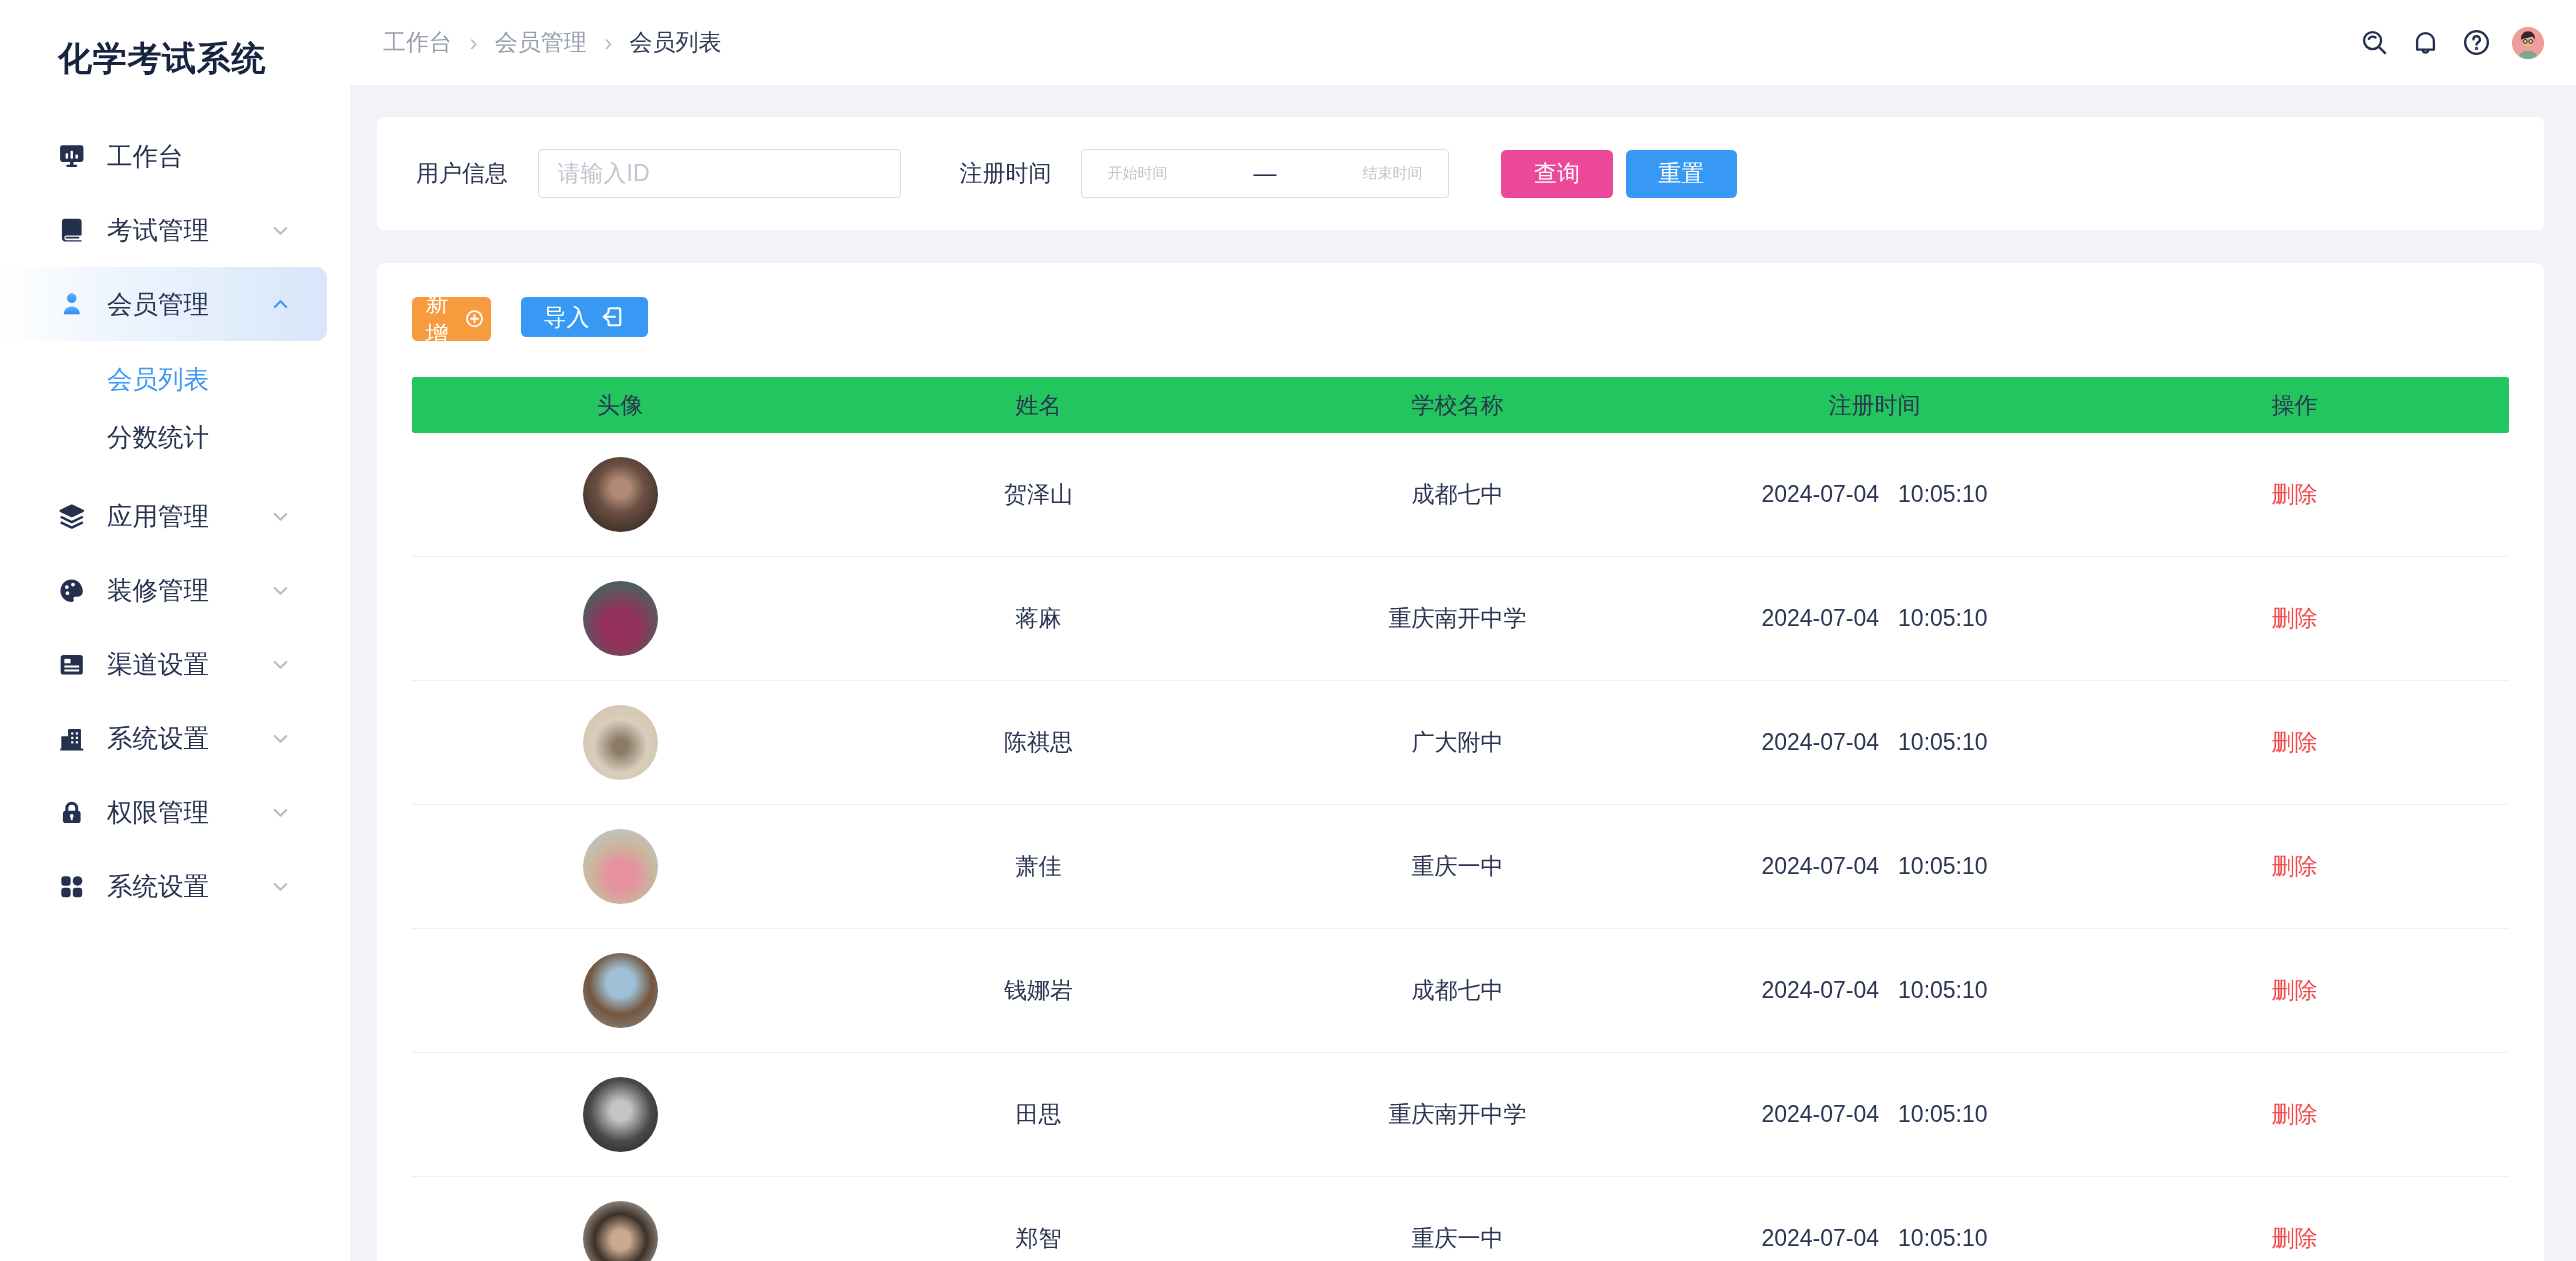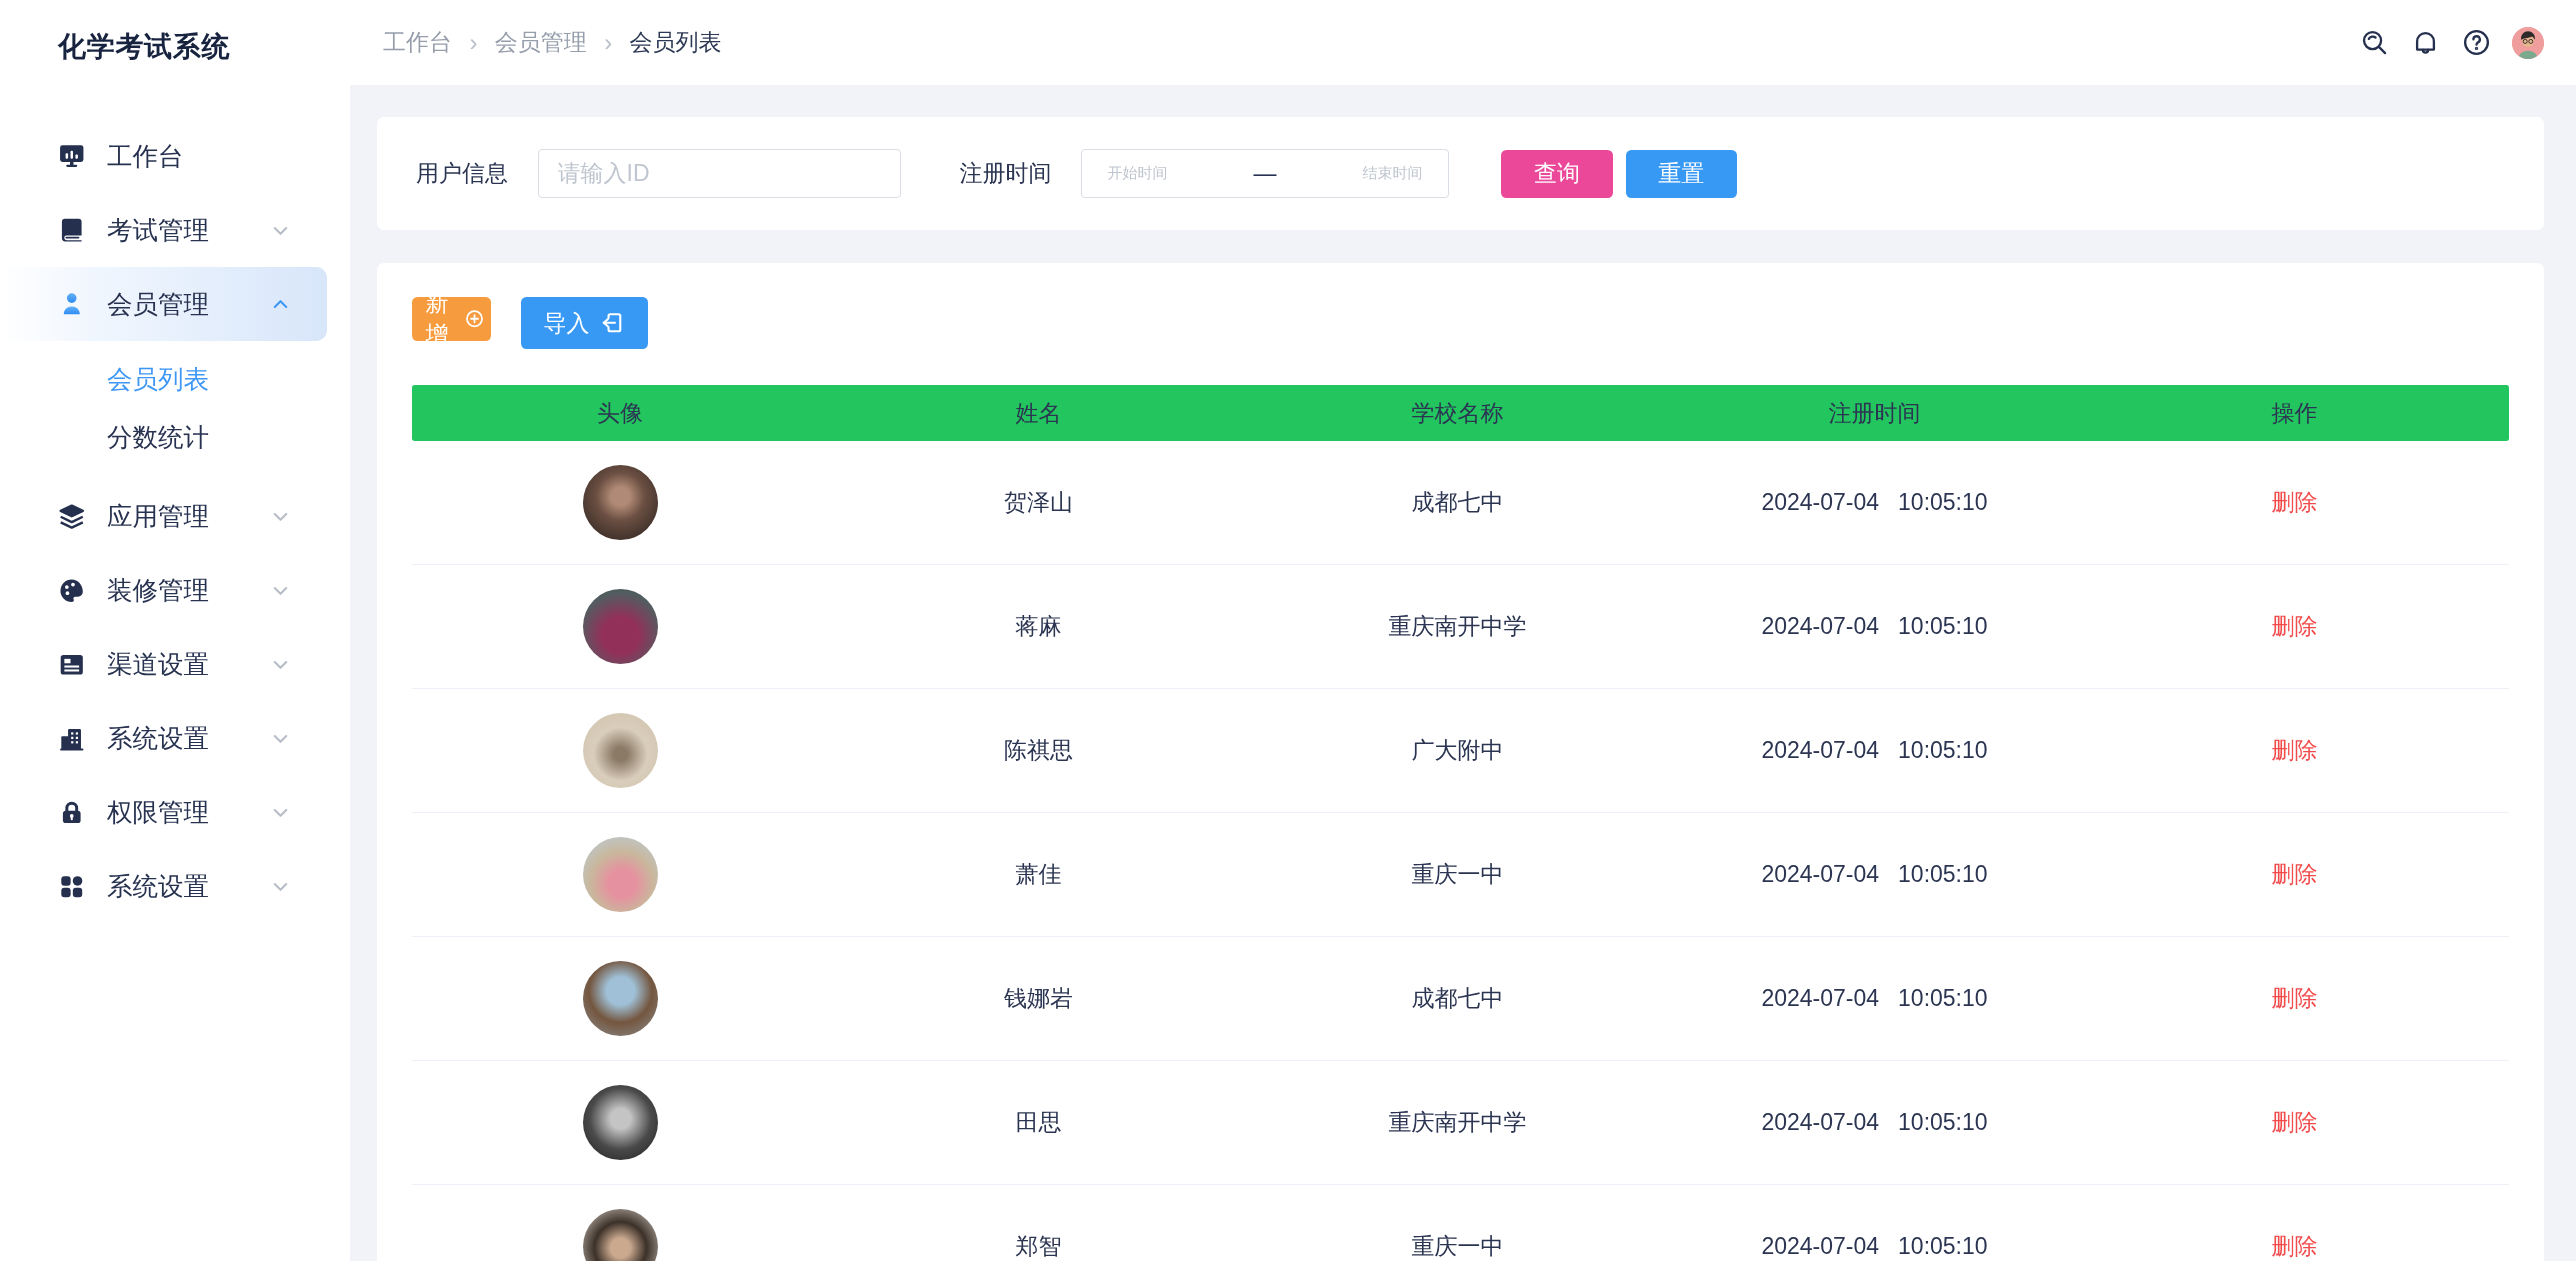--- a/index.html
+++ b/index.html
@@ -4,22 +4,22 @@
 <style>
   html,body{margin:0;padding:0;}
   body{
     width:2576px;height:1261px;position:relative;overflow:hidden;
     background:#f1f3f8;
     font-family:"Liberation Sans","DejaVu Sans",sans-serif;
     color:#273250;
   }
   
   .topbar{position:absolute;left:0;top:0;width:2576px;height:85px;background:#ffffff;z-index:3;}
-  .logo{position:absolute;left:58px;top:4px;height:85px;display:flex;align-items:center;
-        font-size:28px;font-weight:700;color:#17233f;letter-spacing:0.7px;}
+  .logo{position:absolute;left:58px;top:16px;height:85px;display:flex;align-items:center;
+        font-size:34px;font-weight:700;color:#17233f;letter-spacing:0.7px;}
   .breadcrumb{position:absolute;left:383px;top:0;height:85px;display:flex;align-items:center;font-size:23px;color:#969eac;}
   .breadcrumb .sep{margin:0 17.4px;color:#b9bfc9;font-size:24px;}
   .breadcrumb .current{color:#2e3a55;}
   .crumb{cursor:pointer;}
   .topbar-right{position:absolute;right:32px;top:0;height:85px;display:flex;align-items:center;gap:20px;}
   .tb-icon{width:31px;height:31px;display:flex;align-items:center;justify-content:center;cursor:pointer;}
   .tb-avatar{width:32px;height:32px;border-radius:50%;overflow:hidden;background:#ef9d9d;cursor:pointer;}
   
   .sidebar{position:absolute;left:0;top:85px;width:350px;height:1176px;background:#ffffff;z-index:2;}
   .menu{padding-top:34px;}
@@ -47,21 +47,21 @@
   .range-box .ph{font-size:15px;color:#c0c6cf;}
   .range-box .dash{font-size:23px;color:#273250;}
   .btn{border:none;border-radius:5.4px;color:#fff;font-size:23px;display:flex;align-items:center;justify-content:center;
        cursor:pointer;font-family:inherit;}
   .btn-search{width:112px;height:48px;background:#ec4899;margin-left:52px;}
   .btn-reset{width:111px;height:48px;background:#3899f5;margin-left:12.7px;}
   
   .table-card{margin-top:33px;height:998px;border-radius:6.7px 6.7px 0 0;padding:34px 35px 0 35px;overflow:hidden;}
   .toolbar{display:flex;gap:29.5px;}
   .btn-add{width:79px;height:44px;background:#f79b3f;gap:8px;}
-  .btn-import{width:127px;height:52px;background:#3899f5;gap:9.4px;}
+  .btn-import{width:127px;height:40px;background:#3899f5;gap:9.4px;}
   .thead{margin-top:36px;height:56px;background:#22c55e;display:flex;align-items:center;border-radius:2.7px;}
   .th,.td{box-sizing:border-box;text-align:center;font-size:23px;}
   .th{color:#2b3552;font-weight:500;}
   .c1{width:416px;} .c2{width:421px;font-family:Liberation Serif, serif;} .c3{width:417px;} .c4{width:417px;} .c5{width:423px;}
   .trow{height:123px;display:flex;align-items:center;border-bottom:1.3px solid #edf0f6;}
   .td{color:#2b3552;}
   .avatar{width:75px;height:75px;border-radius:50%;margin:0 auto;}
   .time-cell .t2{display:inline-block;margin-left:19px;}
   .del{color:#f24b4b;cursor:pointer;}
   

